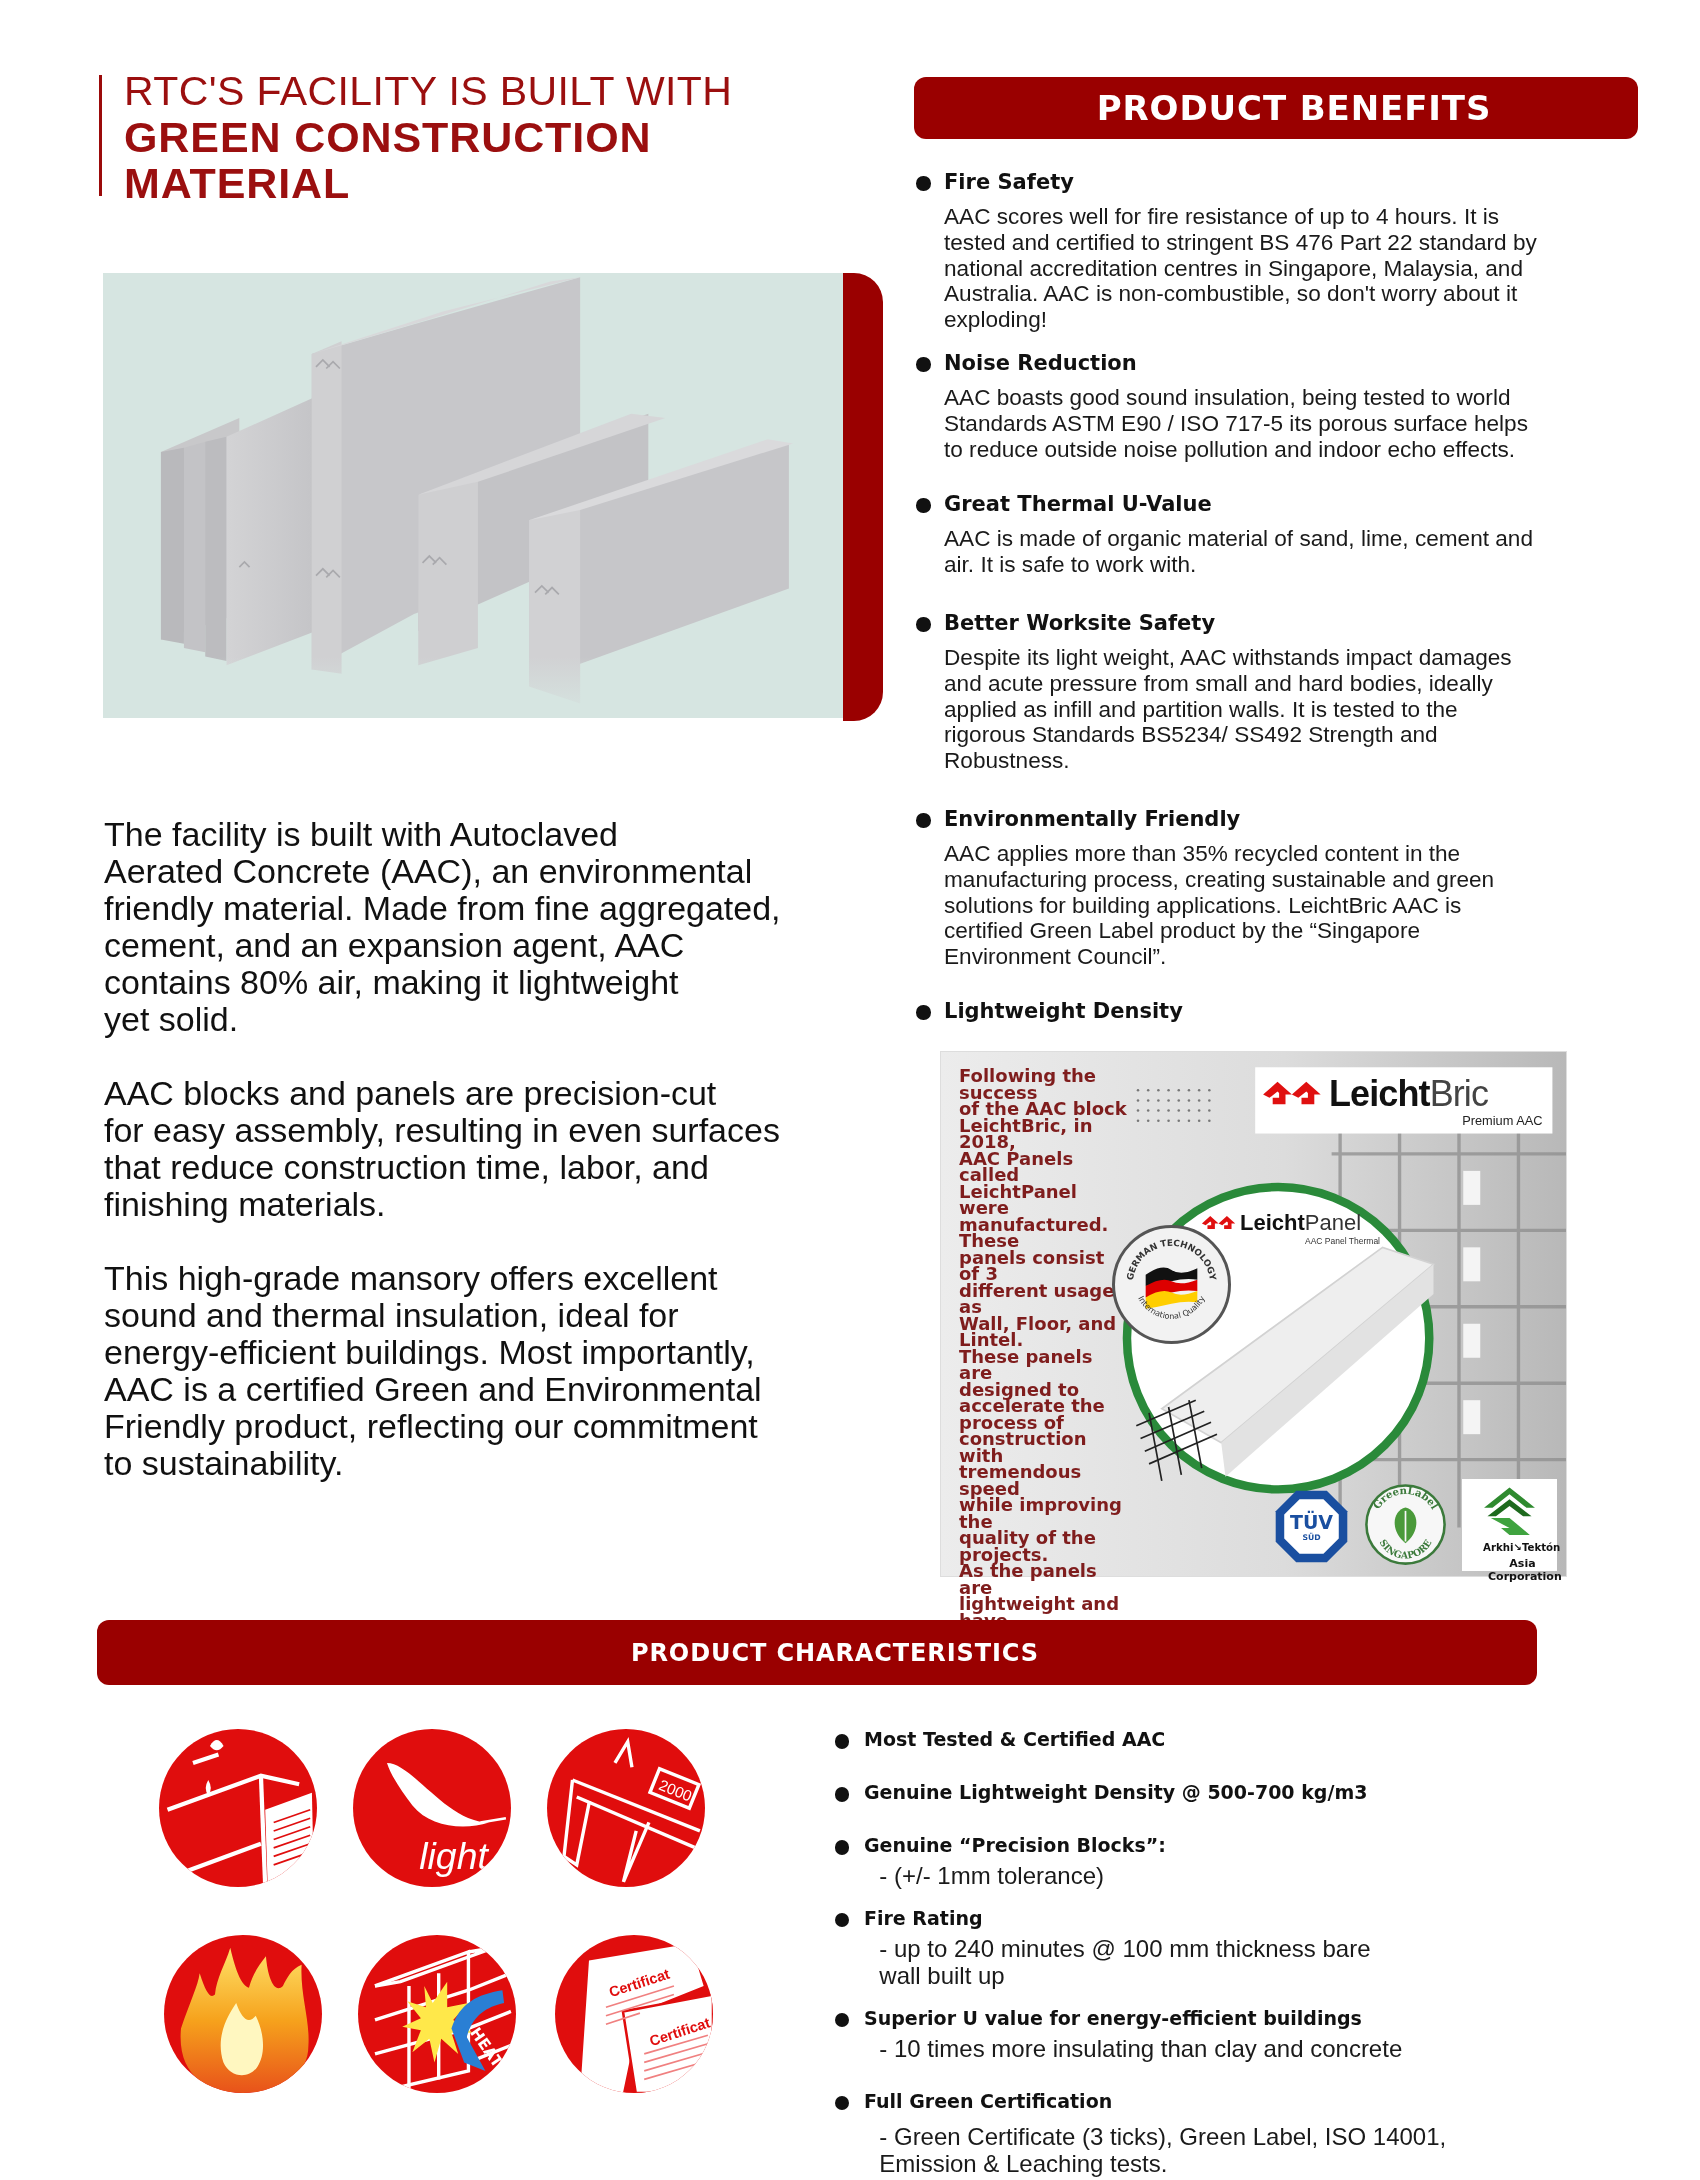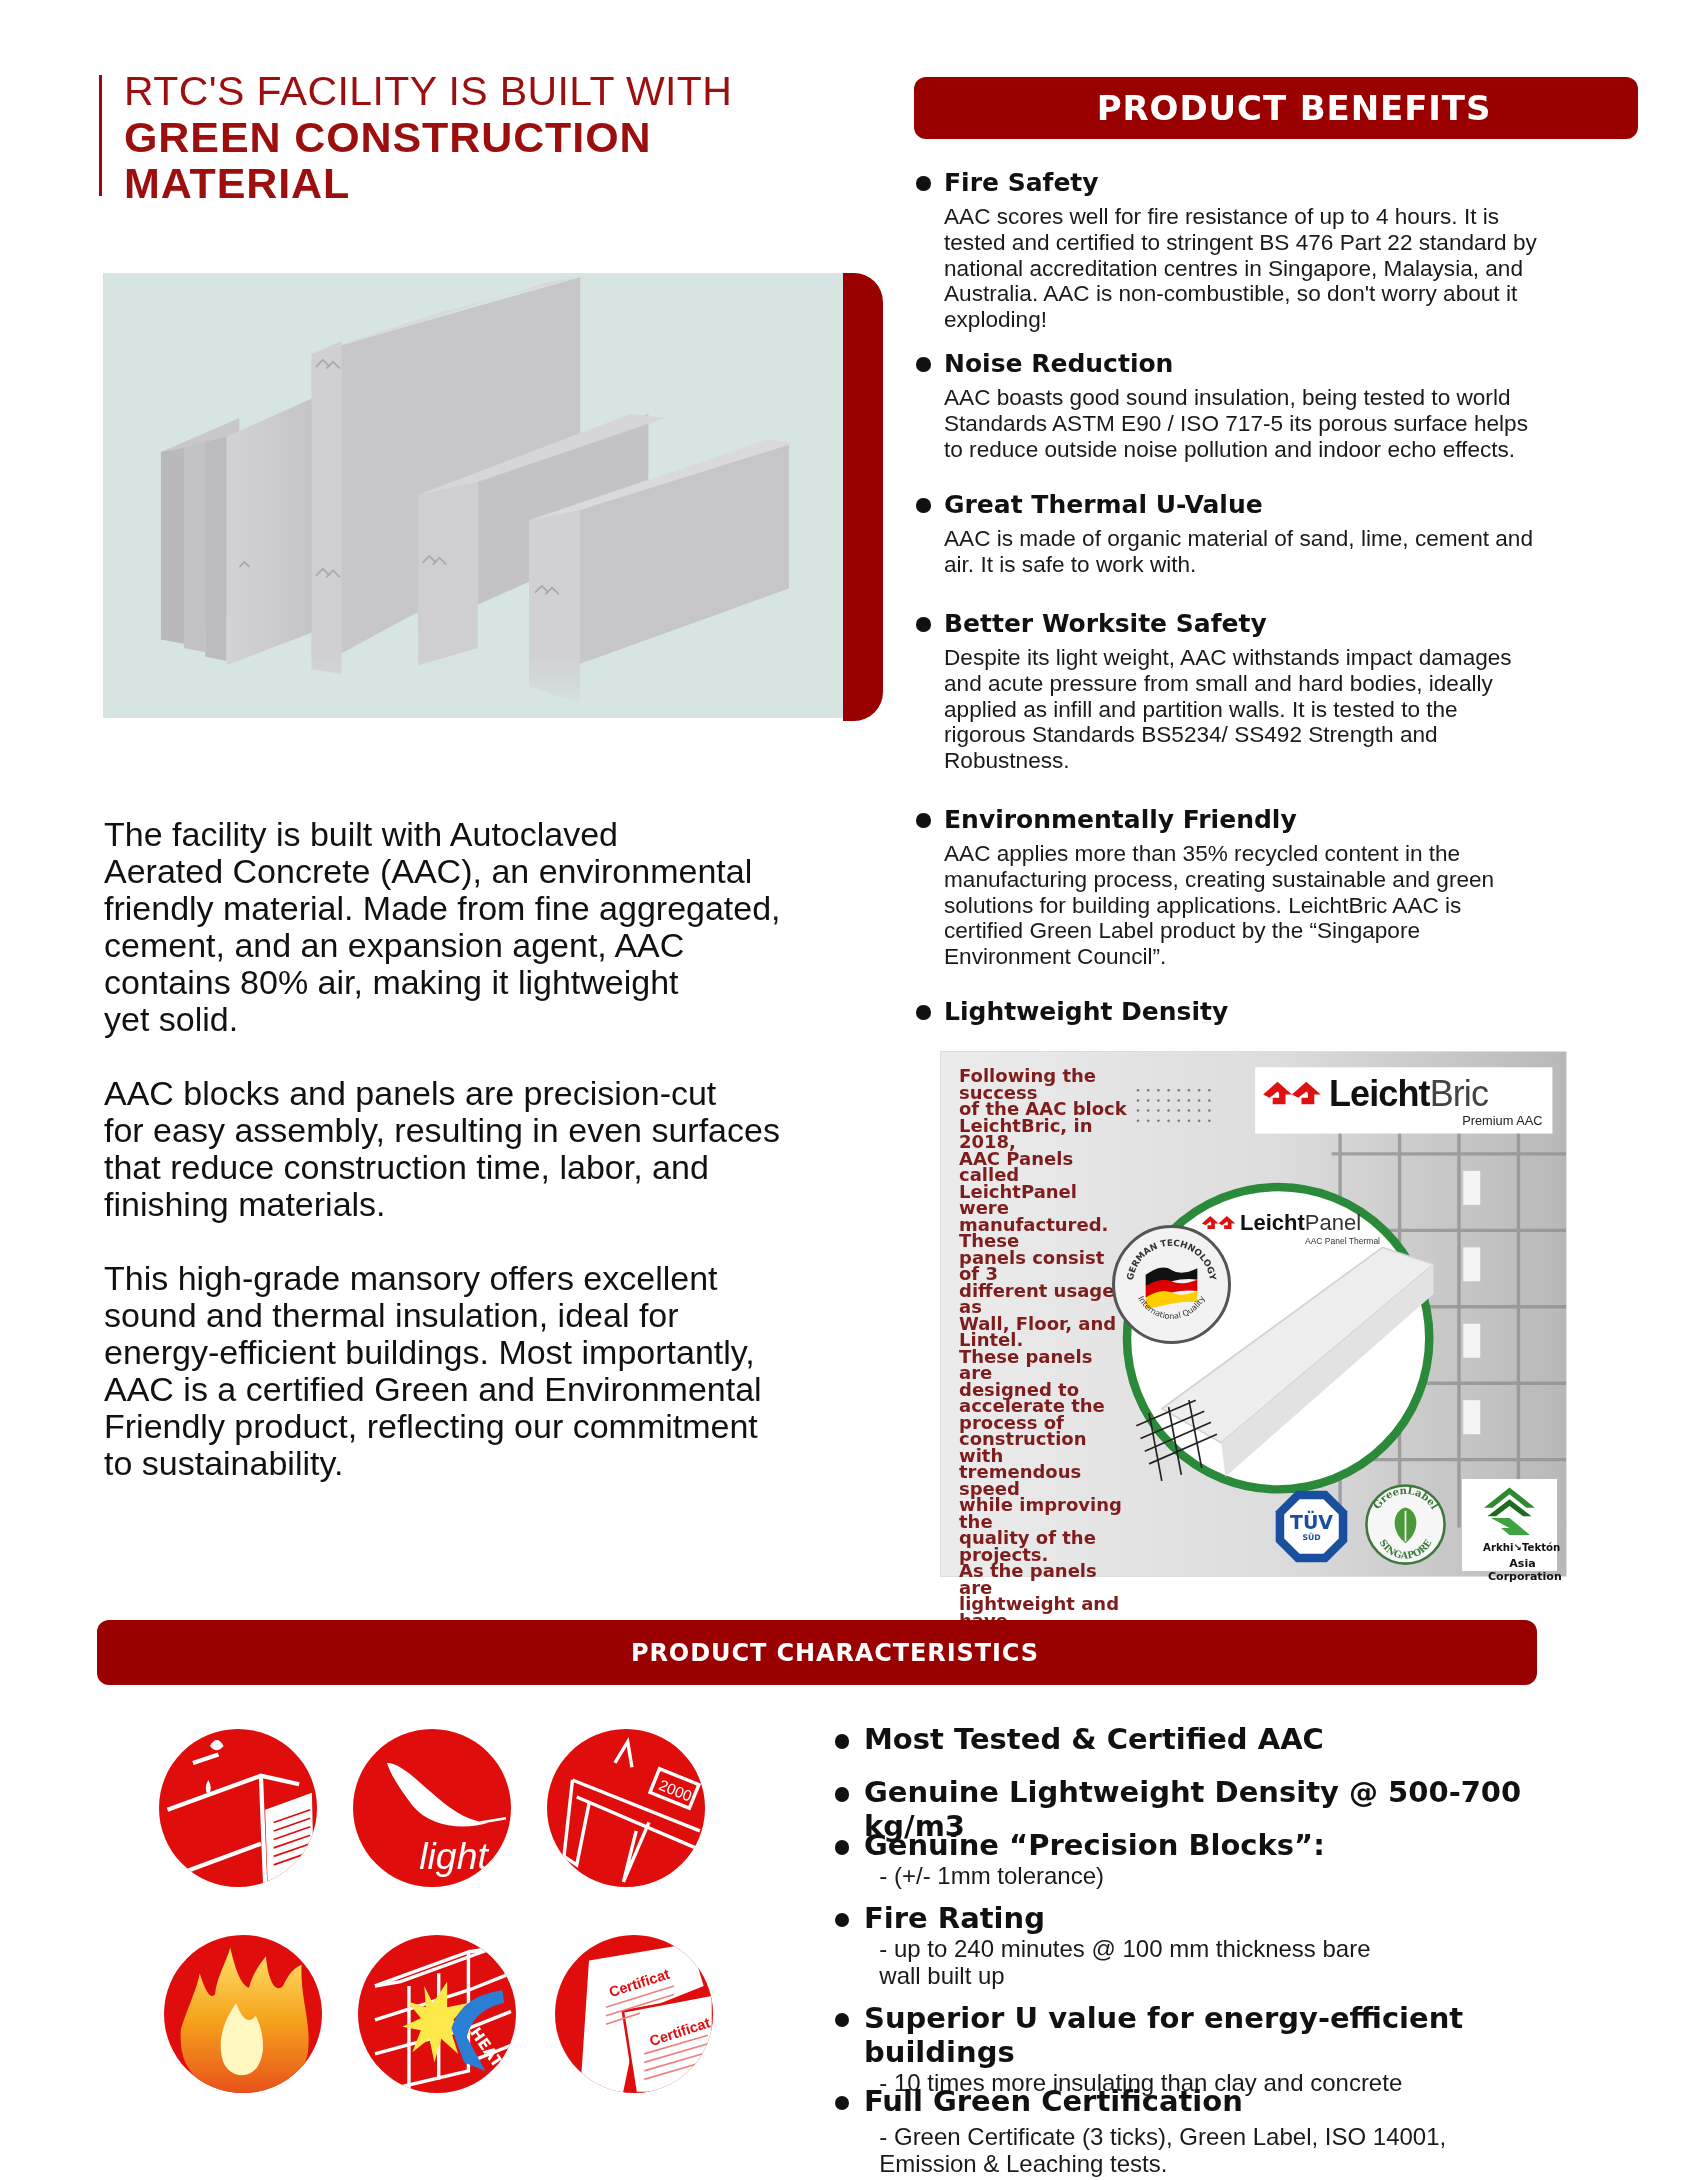--- a/index.html
+++ b/index.html
@@ -25,38 +25,38 @@
 
   
   .bar { background: #9a0000; border-radius: 12px; color: #fff; text-align: center; font-family: "DejaVu Sans", sans-serif; font-weight: 700; display: flex; align-items: center; justify-content: center; padding-left: 36px; }
   #benefits-bar { left: 914px; top: 77px; width: 724px; height: 62px; font-size: 34px; letter-spacing: 0.9px; }
   #chars-bar { left: 97px; top: 1620px; width: 1440px; height: 65px; font-size: 24px; letter-spacing: 0.9px; }
 
   
   #benefits { left: 913px; top: 164px; width: 733px; }
   .benefit { position: relative; padding-left: 31px; }
   .benefit .dot { position: absolute; left: 3.4px; top: 12px; width: 14.5px; height: 14.5px; border-radius: 50%; background: #111; }
-  .benefit h3 { font-family: "DejaVu Sans", sans-serif; font-size: 25px; font-weight: 700; line-height: 37px; color: #111; }
+  .benefit h3 { font-family: "DejaVu Sans", sans-serif; font-size: 21px; font-weight: 700; line-height: 37px; color: #111; }
   .benefit p { font-family: "Liberation Sans", sans-serif; font-size: 22.6px; line-height: 25.6px; color: #1a1a1a; margin-top: 3.4px; white-space: pre-line; }
 
   
   #promo { left: 940px; top: 1051px; width: 627px; height: 526px; background: #e4e4e4; overflow: hidden; border: 0.9px solid #ddd; }
   #promo svg { width: 100%; height: 100%; display: block; }
   #promo-text { left: 959px; top: 1068px; width: 170px; font-family: "DejaVu Sans", sans-serif; font-weight: 700; font-size: 18px; line-height: 16.5px; color: #7f1d1d; }
   #promo-text p { margin-bottom: 16px; white-space: pre-line; }
 
   
   .icon-circle { position: absolute; width: 158px; height: 158px; border-radius: 50%; background: #e00d0d; overflow: hidden; }
   .icon-circle svg { width: 100%; height: 100%; display: block; }
 
   
   #chars { left: 833px; top: 1722px; width: 733px; }
   .char { position: relative; padding-left: 31px; margin-bottom: 10.2px; }
   .char .dot { position: absolute; left: 1.7px; top: 12px; width: 14.5px; height: 14.5px; border-radius: 50%; background: #111; }
-  .char h4 { font-family: "DejaVu Sans", sans-serif; font-size: 29px; font-weight: 700; line-height: 34px; color: #111; }
+  .char h4 { font-family: "DejaVu Sans", sans-serif; font-size: 19px; font-weight: 700; line-height: 34px; color: #111; }
   .char .sub { font-family: "Liberation Sans", sans-serif; font-size: 24px; line-height: 27px; color: #1a1a1a; padding-left: 15.3px; white-space: pre-line; }
 </style>
 </head>
 <body>
 
 <div class="abs" id="title-rule"></div>
 <h1 class="abs" id="title">
   <span class="l1">RTC'S FACILITY IS BUILT WITH</span>
   <span class="l2">GREEN CONSTRUCTION</span>
   <span class="l2">MATERIAL</span>

